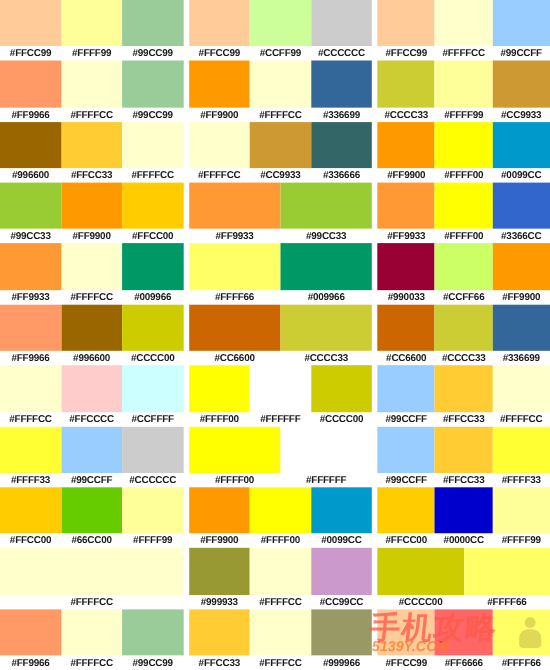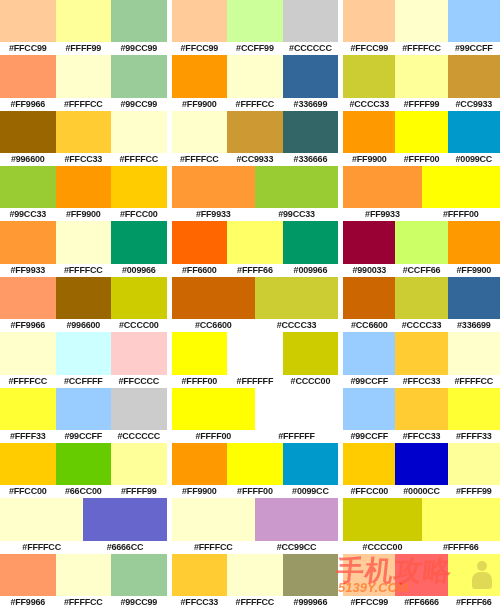--- a/index.html
+++ b/index.html
@@ -211,27 +211,27 @@
             <div class="swatch" style="background: rgb(204, 204, 0);"></div>
             <div class="swatch-label">#CCCC00</div>
           </div>
         </div>
         <div class="row">
           <div class="cell">
             <div class="swatch" style="background: rgb(255, 255, 204);"></div>
             <div class="swatch-label">#FFFFCC</div>
           </div>
           <div class="cell">
+            <div class="swatch" style="background: rgb(255, 204, 204);"></div>
+            <div class="swatch-label">#FFCCCC</div>
+          </div>
+          <div class="cell">
             <div class="swatch" style="background: rgb(204, 255, 255);"></div>
             <div class="swatch-label">#CCFFFF</div>
           </div>
-          <div class="cell">
-            <div class="swatch" style="background: rgb(255, 204, 204);"></div>
-            <div class="swatch-label">#FFCCCC</div>
-          </div>
         </div>
         <div class="row">
           <div class="cell">
             <div class="swatch" style="background: rgb(255, 255, 51);"></div>
             <div class="swatch-label">#FFFF33</div>
           </div>
           <div class="cell">
             <div class="swatch" style="background: rgb(153, 204, 255);"></div>
             <div class="swatch-label">#99CCFF</div>
           </div>
@@ -251,24 +251,20 @@
           </div>
           <div class="cell">
             <div class="swatch" style="background: rgb(255, 255, 153);"></div>
             <div class="swatch-label">#FFFF99</div>
           </div>
         </div>
         <div class="row">
           <div class="cell">
             <div class="swatch" style="background: rgb(255, 255, 204);"></div>
             <div class="swatch-label">#FFFFCC</div>
-          </div>
-          <div class="cell">
-            <div class="swatch" style="background: rgb(102, 102, 204);"></div>
-            <div class="swatch-label">#6666CC</div>
           </div>
         </div>
         <div class="row">
           <div class="cell">
             <div class="swatch" style="background: rgb(255, 153, 102);"></div>
             <div class="swatch-label">#FF9966</div>
           </div>
           <div class="cell">
             <div class="swatch" style="background: rgb(255, 255, 204);"></div>
             <div class="swatch-label">#FFFFCC</div>
@@ -328,24 +324,20 @@
             <div class="swatch" style="background: rgb(255, 153, 51);"></div>
             <div class="swatch-label">#FF9933</div>
           </div>
           <div class="cell">
             <div class="swatch" style="background: rgb(153, 204, 51);"></div>
             <div class="swatch-label">#99CC33</div>
           </div>
         </div>
         <div class="row">
           <div class="cell">
-            <div class="swatch" style="background: rgb(255, 102, 0);"></div>
-            <div class="swatch-label">#FF6600</div>
-          </div>
-          <div class="cell">
             <div class="swatch" style="background: rgb(255, 255, 102);"></div>
             <div class="swatch-label">#FFFF66</div>
           </div>
           <div class="cell">
             <div class="swatch" style="background: rgb(0, 153, 102);"></div>
             <div class="swatch-label">#009966</div>
           </div>
         </div>
         <div class="row">
           <div class="cell">
@@ -389,20 +381,24 @@
           <div class="cell">
             <div class="swatch" style="background: rgb(255, 255, 0);"></div>
             <div class="swatch-label">#FFFF00</div>
           </div>
           <div class="cell">
             <div class="swatch" style="background: rgb(0, 153, 204);"></div>
             <div class="swatch-label">#0099CC</div>
           </div>
         </div>
         <div class="row">
+          <div class="cell">
+            <div class="swatch" style="background: rgb(153, 153, 51);"></div>
+            <div class="swatch-label">#999933</div>
+          </div>
           <div class="cell">
             <div class="swatch" style="background: rgb(255, 255, 204);"></div>
             <div class="swatch-label">#FFFFCC</div>
           </div>
           <div class="cell">
             <div class="swatch" style="background: rgb(204, 153, 204);"></div>
             <div class="swatch-label">#CC99CC</div>
           </div>
         </div>
         <div class="row">
@@ -465,20 +461,24 @@
           </div>
         </div>
         <div class="row">
           <div class="cell">
             <div class="swatch" style="background: rgb(255, 153, 51);"></div>
             <div class="swatch-label">#FF9933</div>
           </div>
           <div class="cell">
             <div class="swatch" style="background: rgb(255, 255, 0);"></div>
             <div class="swatch-label">#FFFF00</div>
+          </div>
+          <div class="cell">
+            <div class="swatch" style="background: rgb(51, 102, 204);"></div>
+            <div class="swatch-label">#3366CC</div>
           </div>
         </div>
         <div class="row">
           <div class="cell">
             <div class="swatch" style="background: rgb(153, 0, 51);"></div>
             <div class="swatch-label">#990033</div>
           </div>
           <div class="cell">
             <div class="swatch" style="background: rgb(204, 255, 102);"></div>
             <div class="swatch-label">#CCFF66</div>

